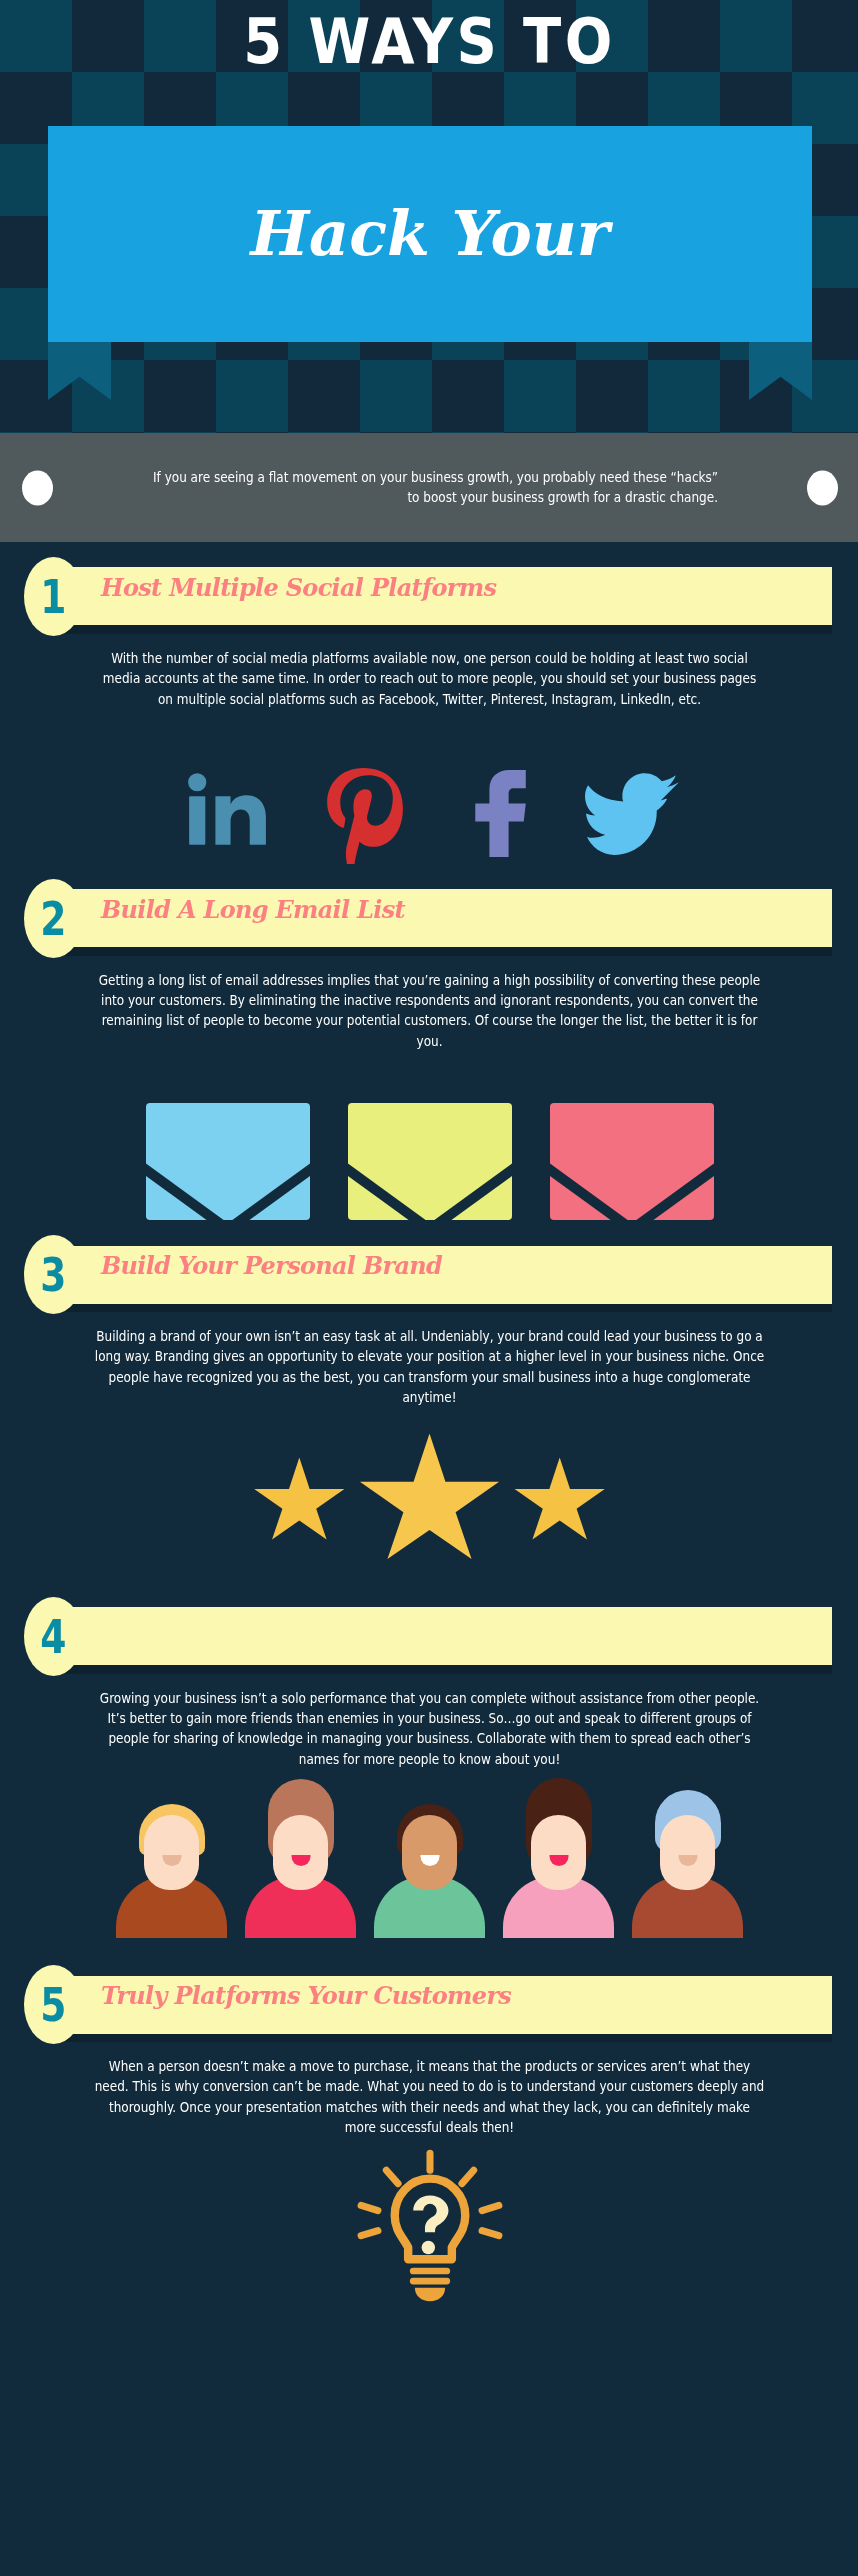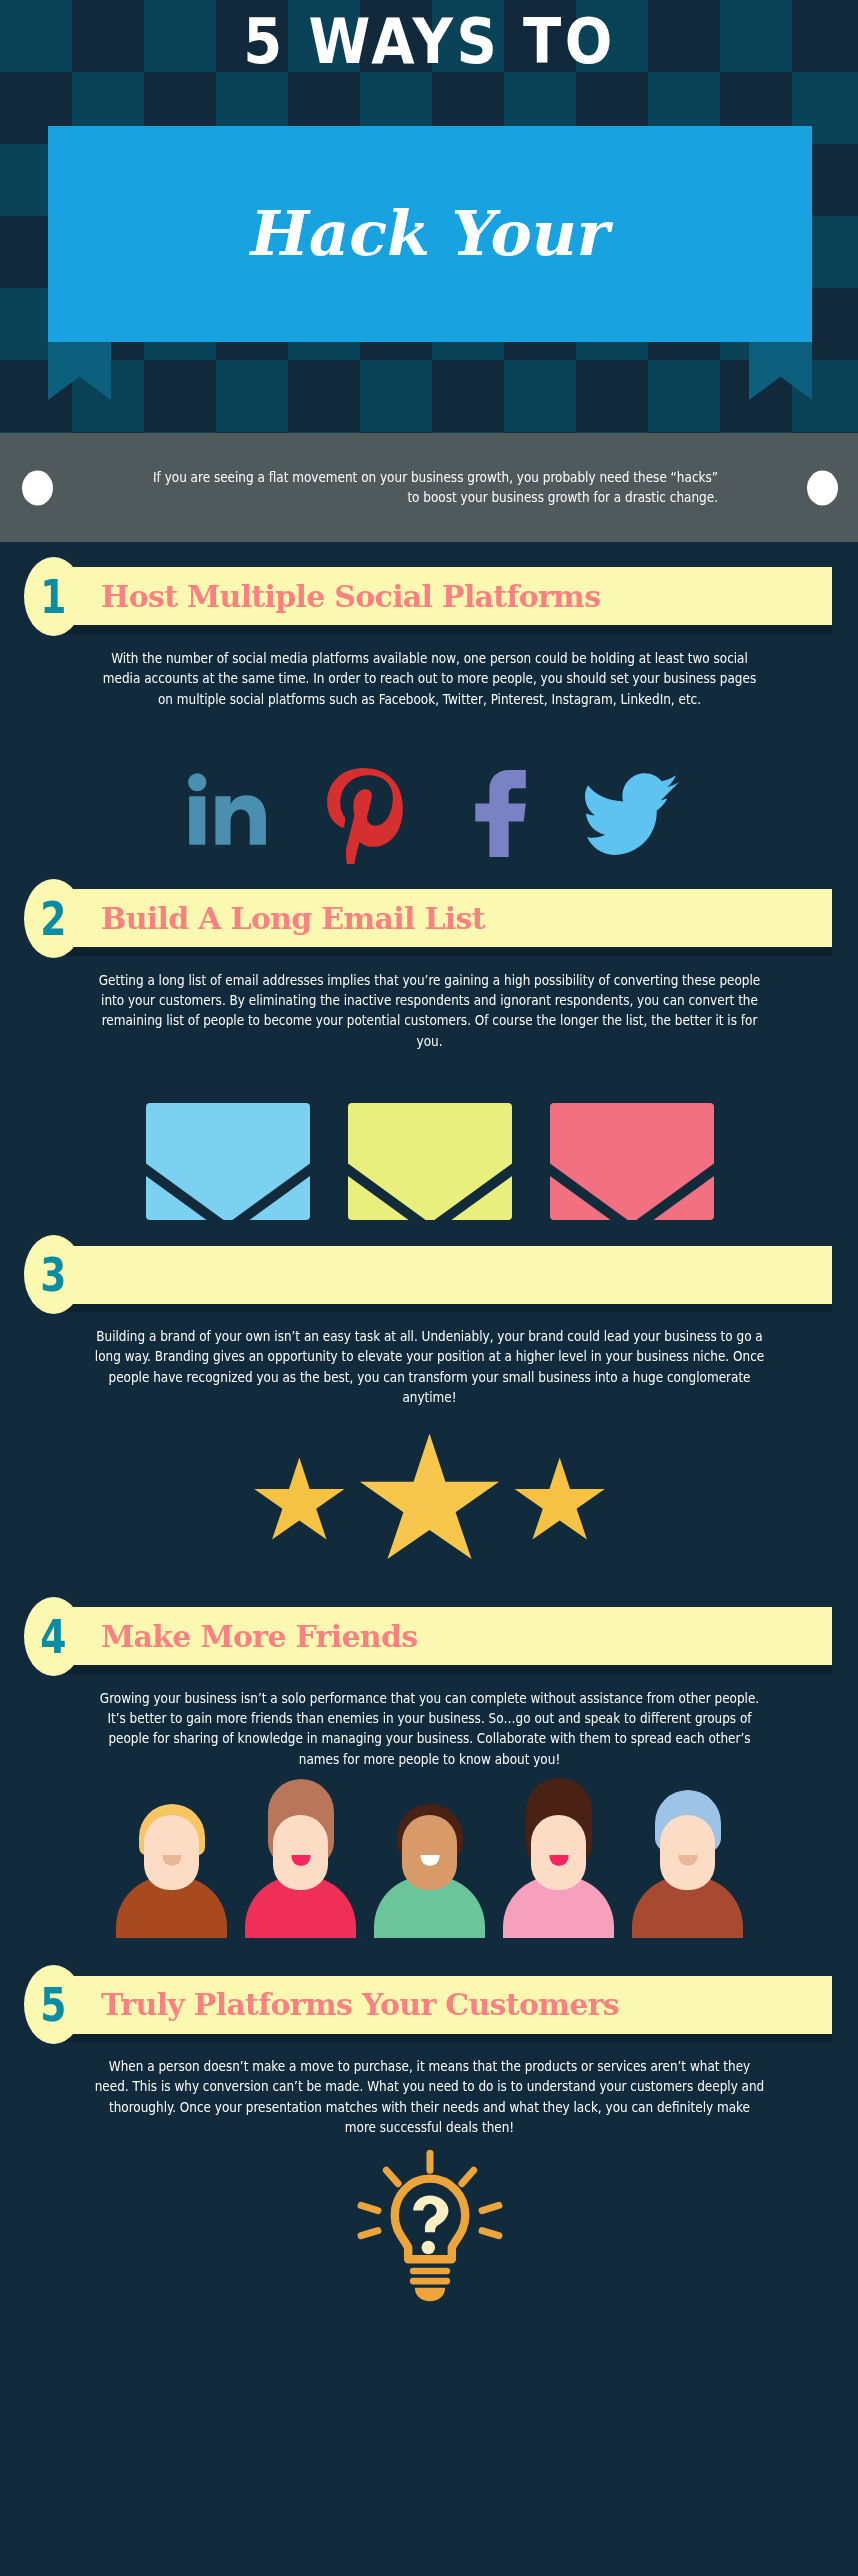--- a/index.html
+++ b/index.html
@@ -110,24 +110,24 @@
   }
   .num {
     font-family:"DejaVu Sans", sans-serif;
     font-weight:bold;
     font-size:47px;
     color:#0a8ca3;
     line-height:1;
     transform:scaleX(0.8);
   }
   .sec-title {
-    position:absolute; top:22px; left:101px;
+    position:absolute; top:16px; left:101px;
     font-family:"DejaVu Serif", serif;
-    font-weight:bold;
-    font-size:30px;
+    font-style:italic; font-weight:bold;
+    font-size:24px;
     color:#fb8081;
     white-space:nowrap;
     z-index:4;
     letter-spacing:-0.7px;
   }
   .body-text {
     width:671px; margin:0 auto;
     padding-top:24px;
     text-align:center;
     font-size:13.4px; line-height:1.52;
@@ -285,38 +285,38 @@
 </div>
 
 <div class="section">
   <div class="spacer-sm"></div>
   <div class="banner-wrap">
     <div class="banner-shadow"></div>
     <div class="banner"></div>
     <div class="num-circle">
       <span class="num">3</span>
     </div>
+    <div class="sec-title">Build Your Personal Brand</div>
   </div>
   <div class="body-text">Building a brand of your own isn’t an easy task at all. Undeniably, your brand could lead your business to go a long way. Branding gives an opportunity to elevate your position at a higher level in your business niche. Once people have recognized you as the best, you can transform your small business into a huge conglomerate anytime!</div>
   <div class="icon-row star-row">
     <div class="star small"></div>
     <div class="star big"></div>
     <div class="star small"></div>
   </div>
 </div>
 
 <div class="section">
   <div class="spacer-md"></div>
   <div class="banner-wrap">
     <div class="banner-shadow"></div>
     <div class="banner"></div>
     <div class="num-circle">
       <span class="num">4</span>
     </div>
-    <div class="sec-title">Make More Friends</div>
   </div>
   <div class="body-text">Growing your business isn’t a solo performance that you can complete without assistance from other people. It’s better to gain more friends than enemies in your business. So…go out and speak to different groups of people for sharing of knowledge in managing your business. Collaborate with them to spread each other’s names for more people to know about you!</div>
   <div class="icon-row people-row">
     <div class="person">
       <div class="p-hair" style="background:#f7c663"></div>
       <div class="p-head"></div>
       <div class="p-smile" style="background:#e8b79a"></div>
       <div class="p-body" style="background:#a8491f"></div>
     </div>
     <div class="person">

